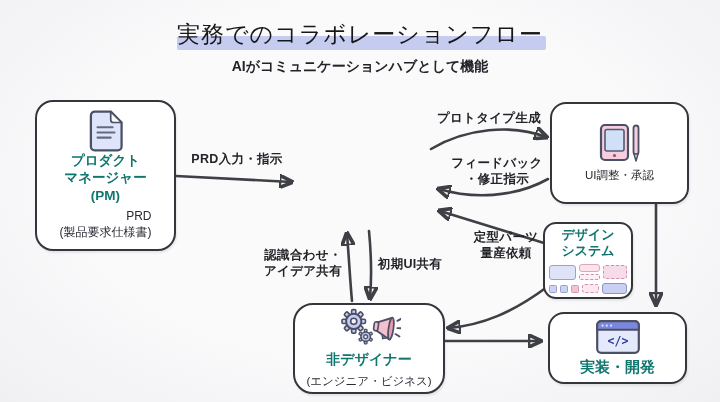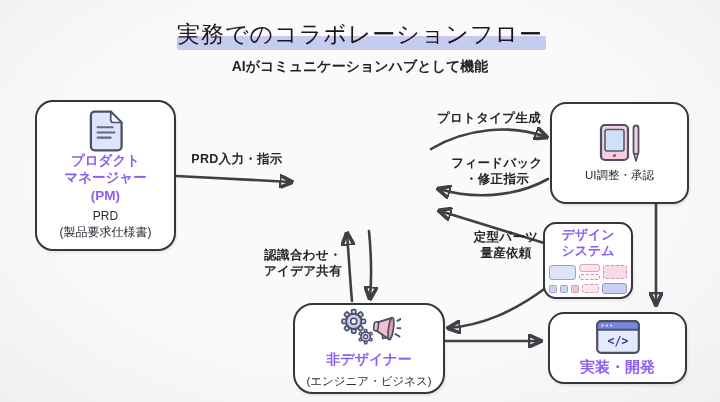--- a/index.html
+++ b/index.html
@@ -10,22 +10,22 @@
   .title-highlight{position:absolute;left:177px;top:36px;width:369px;height:14px;
                    background:#c6ccf0;border-radius:2px;z-index:0;}
   .slide-title{position:absolute;left:0;top:19px;width:720px;text-align:center;
                font-size:23px;font-weight:400;letter-spacing:1px;color:#17171b;z-index:1;}
   .slide-subtitle{position:absolute;left:0;top:58px;width:720px;text-align:center;
                   font-size:14px;font-weight:700;color:#222329;z-index:1;}
   
   .node{position:absolute;background:#ffffff;border:2px solid #35363c;border-radius:18px;
         display:flex;flex-direction:column;align-items:center;justify-content:center;
         z-index:2;box-shadow:1px 2px 2px rgba(70,70,85,0.10);}
-  .node-name{font-weight:700;color:#8b5cf6;text-align:center;white-space:pre-line;line-height:1.3;}
-  .node-detail{font-weight:500;color:#2a2b33;text-align:center;white-space:pre-line;line-height:1.32;margin-top:5px;}
+  .node-name{font-weight:700;color:#0f766e;text-align:center;white-space:pre-line;line-height:1.3;}
+  .node-detail{font-weight:500;color:#2a2b33;text-align:right;white-space:pre-line;line-height:1.32;margin-top:5px;}
   #node-pm{left:35px;top:100px;width:137px;height:147px;}
   #node-pm .node-name{font-size:13.5px;}
   #node-pm .node-detail{font-size:12px;}
   #node-ai{left:299px;top:116px;width:128px;height:109px;background:#eaeefb;
            border:2.5px solid #25307c;border-radius:15px;box-shadow:5px 5px 0 -1px #3c4ba0;}
   #node-ai .node-name{font-size:15px;}
   #node-uiux{left:550px;top:102px;width:135px;height:98px;border-radius:16px;}
   #node-uiux .node-name{font-size:14px;}
   #node-uiux .node-detail{font-size:11.5px;}
   #node-ds{left:543px;top:222px;width:86px;height:73px;border-radius:13px;}
@@ -186,16 +186,17 @@
     </svg>
     <div class="node-name">実装・開発</div>
   </div>
 
   <div class="edge-label" id="lbl-proto">プロトタイプ生成</div>
   <div class="edge-label" id="lbl-prd">PRD入力・指示</div>
   <div class="edge-label" id="lbl-feedback">フィードバック
 ・修正指示</div>
   <div class="edge-label" id="lbl-ninshiki">認識合わせ・
 アイデア共有</div>
+  <div class="edge-label" id="lbl-shoki">初期UI共有</div>
   <div class="edge-label" id="lbl-teikei">定型パーツ
 量産依頼</div>
 
 </div>
 
 </body></html>

